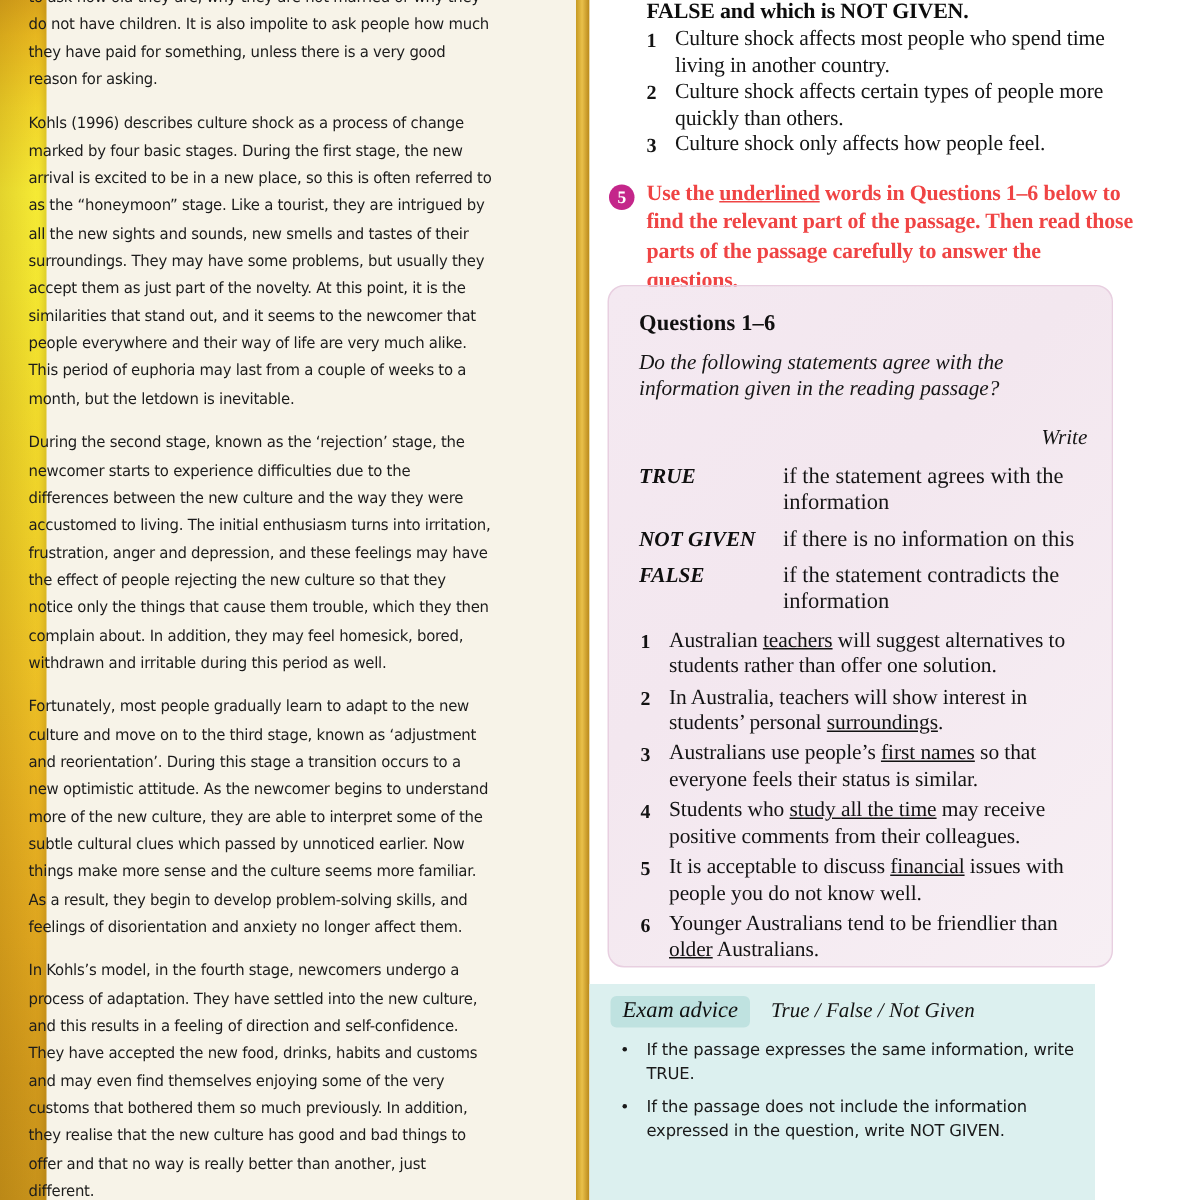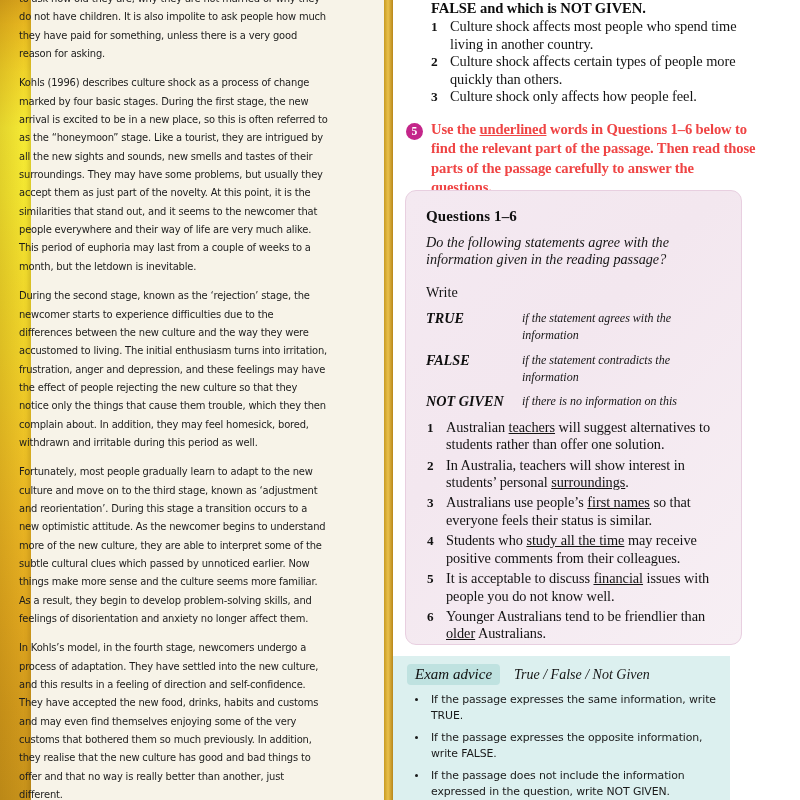--- a/index.html
+++ b/index.html
@@ -199,46 +199,47 @@
 
   .q-rubric {
     font-style: italic;
     font-size: 14.2px;
     line-height: 17.4px;
     color: #151515;
     margin: 0 0 15px 0;
   }
 
   .q-write {
+    font-style: italic;
     font-size: 14.2px;
     line-height: 17px;
     color: #151515;
     margin: 0 0 9px 0;
+    text-align: right;
   }
 
   .keyrow {
     display: flex;
     margin-bottom: 7px;
   }
 
   .key-term {
     flex: 0 0 96px;
     font-weight: bold;
     font-style: italic;
     font-size: 14.2px;
     line-height: 17.4px;
     color: #0f0f0f;
   }
 
   .key-term.wide { flex: 0 0 96px; }
 
   .key-def {
     flex: 1;
-    font-style: italic;
-    font-size: 12px;
+    font-size: 15px;
     line-height: 17.4px;
     color: #151515;
   }
 
   .qlist {
     margin: 8px 0 0 0;
     padding: 0;
     list-style: none;
   }
 
@@ -378,26 +379,26 @@
 
       <div class="q-rubric">Do the following statements agree with the information given in the reading passage?</div>
 
       <div class="q-write">Write</div>
 
       <div class="keyrow">
         <div class="key-term">TRUE</div>
         <div class="key-def">if the statement agrees with the information</div>
       </div>
       <div class="keyrow">
+        <div class="key-term wide">NOT GIVEN</div>
+        <div class="key-def">if there is no information on this</div>
+      </div>
+      <div class="keyrow">
         <div class="key-term">FALSE</div>
         <div class="key-def">if the statement contradicts the information</div>
-      </div>
-      <div class="keyrow">
-        <div class="key-term wide">NOT GIVEN</div>
-        <div class="key-def">if there is no information on this</div>
       </div>
 
       <ul class="qlist">
         <li>
           <span class="num">1</span><span>Australian </span><u>teachers</u><span> will suggest alternatives to students rather than offer one solution.</span>
         </li>
         <li>
           <span class="num">2</span><span>In Australia, teachers will show interest in students’ personal </span><u>surroundings</u><span>.</span>
         </li>
         <li>
@@ -421,24 +422,20 @@
         <span class="advice-tag">Exam advice</span>
         <span class="advice-kind">True / False / Not Given</span>
       </div>
       <ul class="advice-list">
         <li>
           <span class="bullet"></span>
           <span>If the passage expresses the same information, write TRUE.</span>
         </li>
         <li>
           <span class="bullet"></span>
-          <span>If the passage expresses the opposite information, write FALSE.</span>
-        </li>
-        <li>
-          <span class="bullet"></span>
           <span>If the passage does not include the information expressed in the question, write NOT GIVEN.</span>
         </li>
       </ul>
     </div>
 
   </div>
 
 </div>
 
 </body></html>

